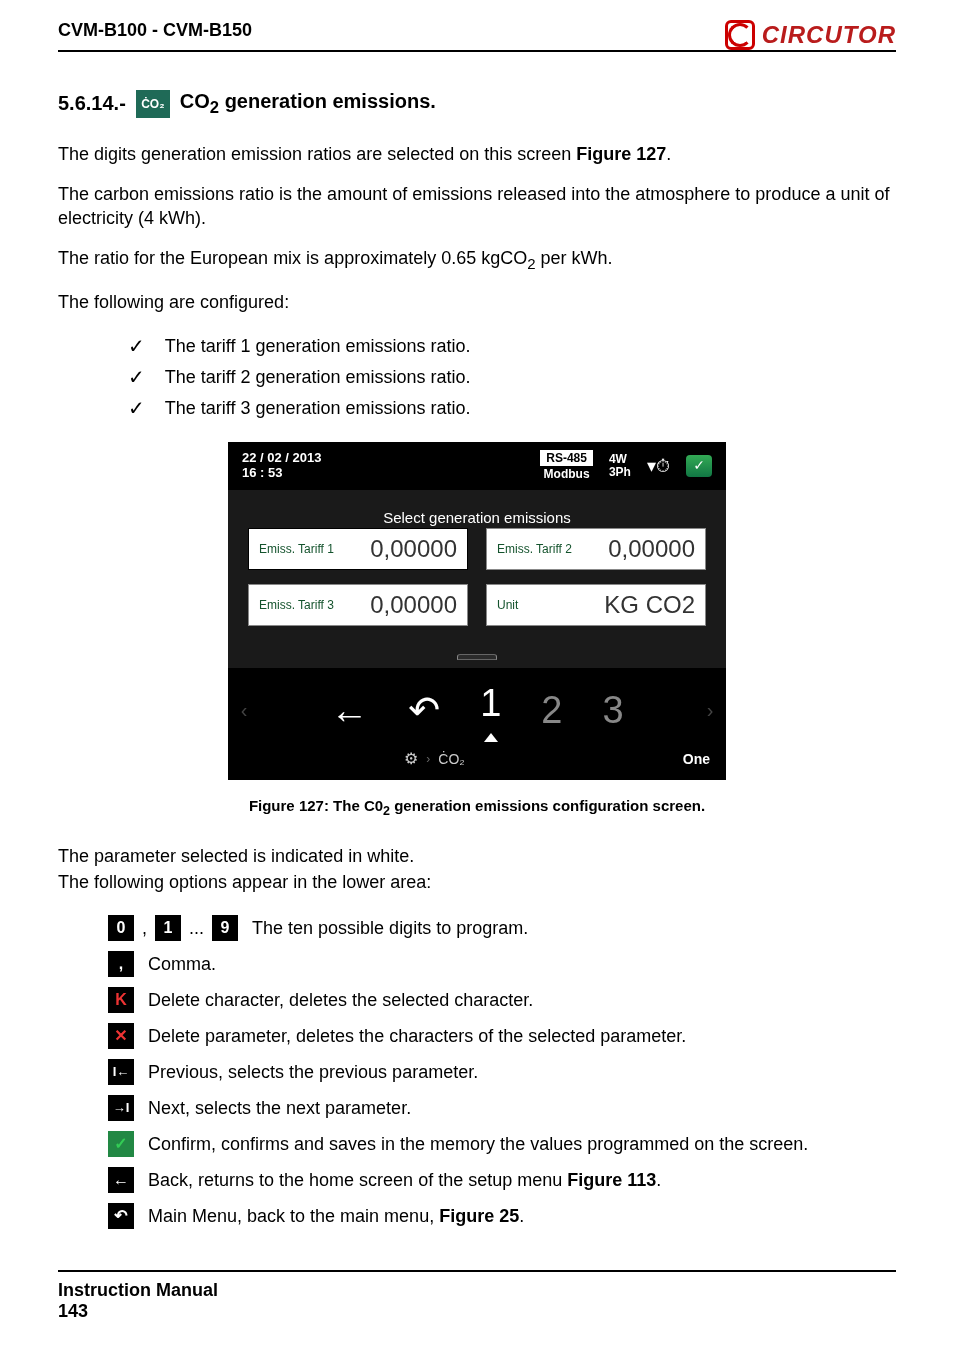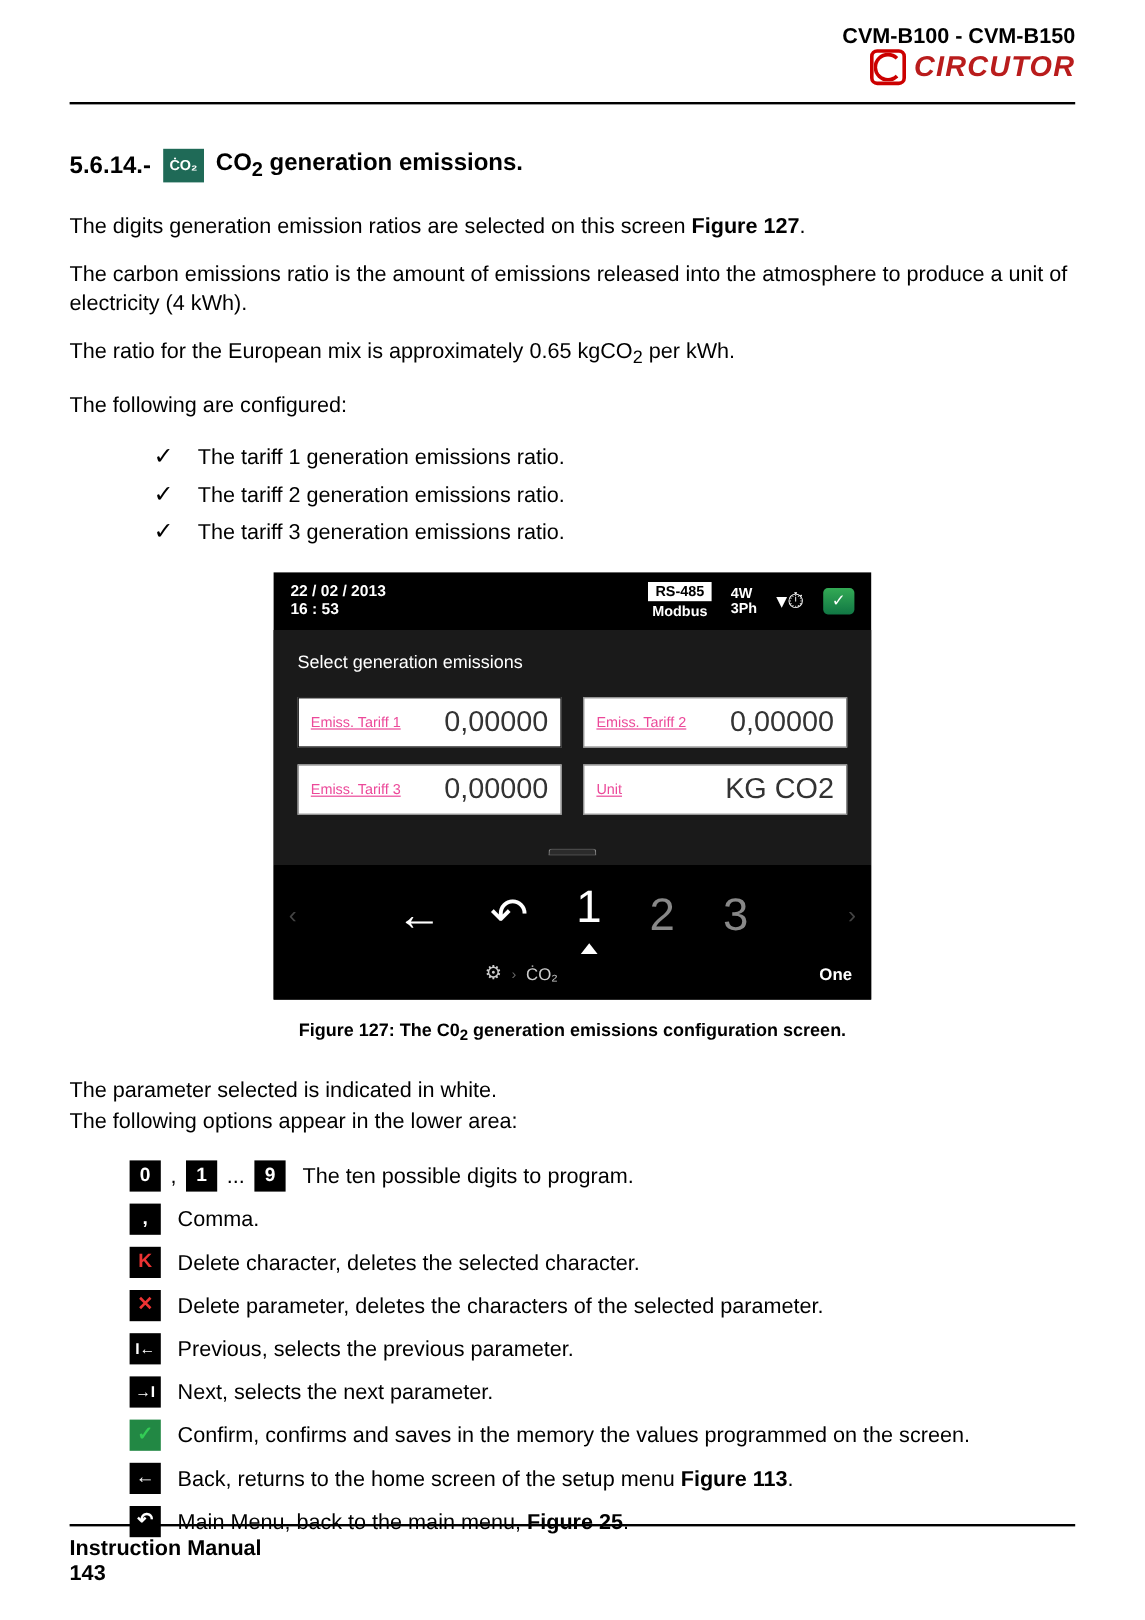--- a/index.html
+++ b/index.html
@@ -8,23 +8,22 @@
     height: 1350px;
     font-family: Arial, Helvetica, sans-serif;
     background: #fff;
     color: #000;
     position: relative;
     font-size: 18px;
   }
   .header-row {
     display: flex;
     justify-content: space-between;
-    align-items: flex-end;
-    padding: 20px 58px 14px 58px;
-    flex-direction: column;
+    align-items: flex-start;
+    padding: 20px 58px 0 58px;
   }
   .header-left { font-weight: bold; font-size: 18px; }
   .logo { display: flex; align-items: center; gap: 7px; color: #b91c1c; font-weight: bold; font-size: 24px; font-style: italic; letter-spacing: 1px;}
   .logo-c {
     width: 30px; height: 30px; border: 3px solid #cc0000; border-radius: 6px; position: relative; display:flex; align-items:center; justify-content:center;
   }
   .logo-c::before { content:''; width:18px; height:18px; border:3px solid #cc0000; border-right-color:transparent; border-radius:50%; display:block;}
   .hr-top { border: none; border-top: 2px solid #000; margin: 0 58px 36px 58px; }
 
   .content { padding: 0 58px; line-height: 1.35; }
@@ -46,25 +45,25 @@
   .dev-top-left { display:flex; flex-direction:column; font-weight:bold; line-height:1.15; }
   .dev-top-right { display:flex; align-items:center; gap:16px; }
   .rsbox { display:flex; flex-direction:column; align-items:center; }
   .rsbox .top { background:#fff; color:#000; padding:0 6px; font-size:12px; font-weight:bold; }
   .rsbox .bot { font-size:12px; font-weight:bold; }
   .phcol { font-size:12px; font-weight:bold; line-height:1.1; }
   .alarm-ic { font-size:18px; }
   .dev-check { width:26px; height:22px; background:linear-gradient(#3a5, #174); border-radius:4px; display:flex; align-items:center; justify-content:center; font-size:14px; }
 
   .dev-body { background:#1a1a1a; padding: 18px 20px 8px 20px; }
-  .dev-body-title { font-size:15px; margin-bottom:18px; }
+  .dev-body-title { text-align:center; font-size:15px; margin-bottom:0; }
   .field-grid { display:grid; grid-template-columns: 1fr 1fr; gap: 14px 18px; margin-bottom: 8px;}
   .field { display:flex; align-items:center; background:#fff; border:1.5px solid #888; color:#333; height:42px; padding: 0 10px;}
   .field.selected { border-color:#000; }
-  .field .lbl { font-size:12px; color:#ec4899; flex:0 0 78px;text-decoration:underline; }
+  .field .lbl { font-size:12px; color:#14532d; flex:0 0 78px; }
   .field .val { font-size:24px; color:#333; flex:1; text-align:right; }
 
   .grip { height:26px; display:flex; justify-content:center; align-items:flex-end; }
   .grip div { width:40px; height:6px; border-top:1px solid #666; border-bottom:1px solid #666; border-left:1px solid #888; border-right:1px solid #888; background: #2b2b2b; border-radius:3px 3px 0 0;}
 
   .dev-nav { background:#000; display:flex; align-items:center; justify-content:space-between; padding: 10px 10px 0 10px; height: 74px; gap:10px;}
   .nav-arrow-side { color:#444; font-size:20px; width:12px; text-align:center;}
   .nav-center { display:flex; gap:40px; align-items:center; flex:1; justify-content:center; font-size:38px; color:#fff;}
   .nav-item { display:flex; flex-direction:column; align-items:center; }
   .nav-item.active .tri { width:0; height:0; border-left:7px solid transparent; border-right:7px solid transparent; border-bottom:9px solid #fff; margin-top:4px;}

